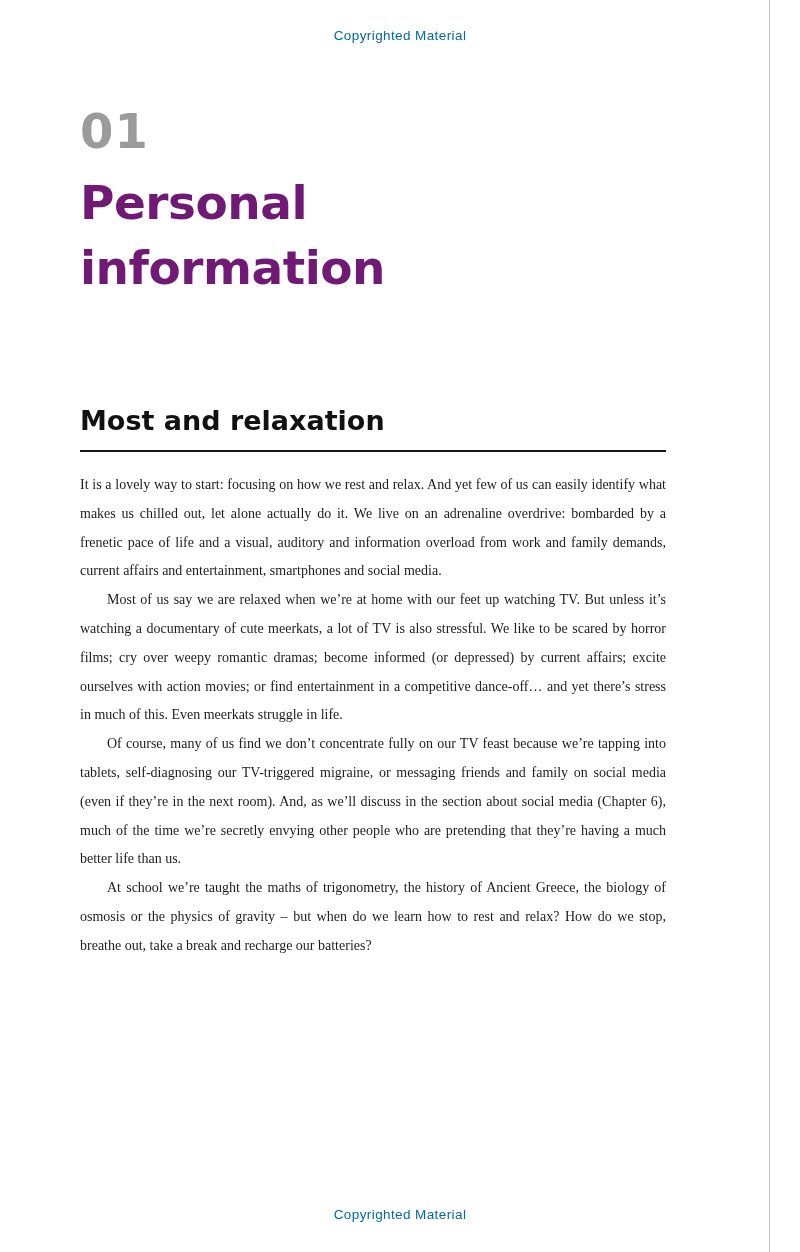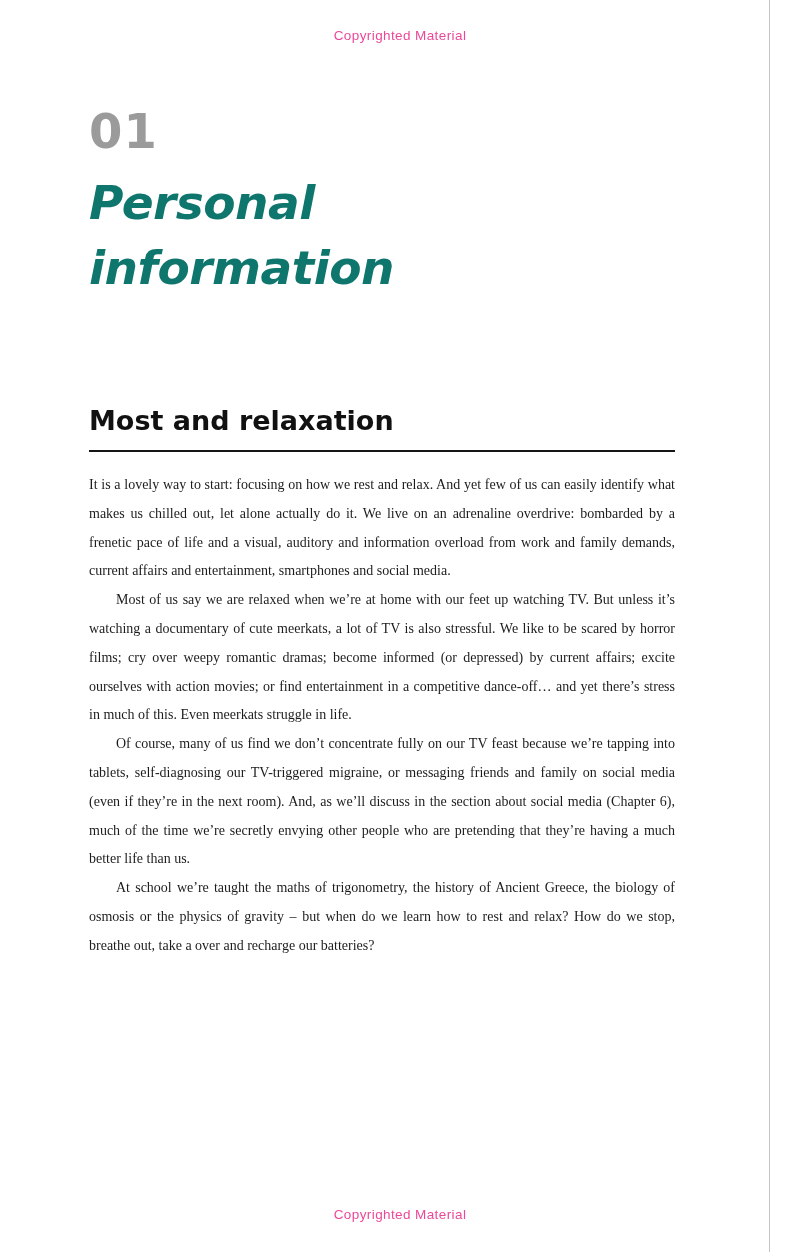--- a/index.html
+++ b/index.html
@@ -25,28 +25,28 @@
   }
 
   .copyright {
     position: absolute;
     left: 0;
     width: 100%;
     text-align: center;
     font-family: "Liberation Sans", sans-serif;
     font-size: 13.5px;
     letter-spacing: 0.4px;
-    color: #ec4899;
+    color: #0369a1;
   }
   .copyright.top { top: 28px; }
   .copyright.bottom { top: 1207px; }
 
   .content {
     position: absolute;
-    left: 89px;
+    left: 80px;
     top: 0;
     width: 586px;
   }
 
   .chapter-number {
     margin-top: 106px;
     font-family: "DejaVu Sans", "Liberation Sans", sans-serif;
     font-weight: bold;
     font-size: 48px;
     line-height: 50px;
@@ -54,22 +54,21 @@
     letter-spacing: 1px;
   }
 
   .chapter-title {
     margin: 14px 0 0 0;
     font-family: "DejaVu Sans", "Liberation Sans", sans-serif;
     font-weight: bold;
     font-size: 47px;
     line-height: 65px;
     letter-spacing: -0.5px;
-    color: #0f766e;
-    font-style: italic;
+    color: #701a75;
   }
 
   .section-heading {
     margin: 105px 0 0 0;
     font-family: "DejaVu Sans", "Liberation Sans", sans-serif;
     font-weight: bold;
     font-size: 27px;
     line-height: 32px;
     color: #111111;
     padding-bottom: 13px;
@@ -106,21 +105,21 @@
     <div class="chapter-number">01</div>
 
     <h1 class="chapter-title"><span>Personal</span><br><span>information</span></h1>
 
     <h2 class="section-heading">Most and relaxation</h2>
 
     <div class="body-text">
       <p>It is a lovely way to start: focusing on how we rest and relax. And yet few of us can easily identify what makes us chilled out, let alone actually do it. We live on an adrenaline overdrive: bombarded by a frenetic pace of life and a visual, auditory and information overload from work and family demands, current affairs and entertainment, smartphones and social media.</p>
       <p class="indented">Most of us say we are relaxed when we’re at home with our feet up watching TV. But unless it’s watching a documentary of cute meerkats, a lot of TV is also stressful. We like to be scared by horror films; cry over weepy romantic dramas; become informed (or depressed) by current affairs; excite ourselves with action movies; or find entertainment in a competitive dance-off… and yet there’s stress in much of this. Even meerkats struggle in life.</p>
       <p class="indented">Of course, many of us find we don’t concentrate fully on our TV feast because we’re tapping into tablets, self-diagnosing our TV-triggered migraine, or messaging friends and family on social media (even if they’re in the next room). And, as we’ll discuss in the section about social media (Chapter 6), much of the time we’re secretly envying other people who are pretending that they’re having a much better life than us.</p>
-      <p class="indented">At school we’re taught the maths of trigonometry, the history of Ancient Greece, the biology of osmosis or the physics of gravity – but when do we learn how to rest and relax? How do we stop, breathe out, take a over and recharge our batteries?</p>
+      <p class="indented">At school we’re taught the maths of trigonometry, the history of Ancient Greece, the biology of osmosis or the physics of gravity – but when do we learn how to rest and relax? How do we stop, breathe out, take a break and recharge our batteries?</p>
     </div>
 
   </div>
 
   <div class="copyright bottom">Copyrighted Material</div>
 
   <div class="page-edge"></div>
 
 </div>
 

